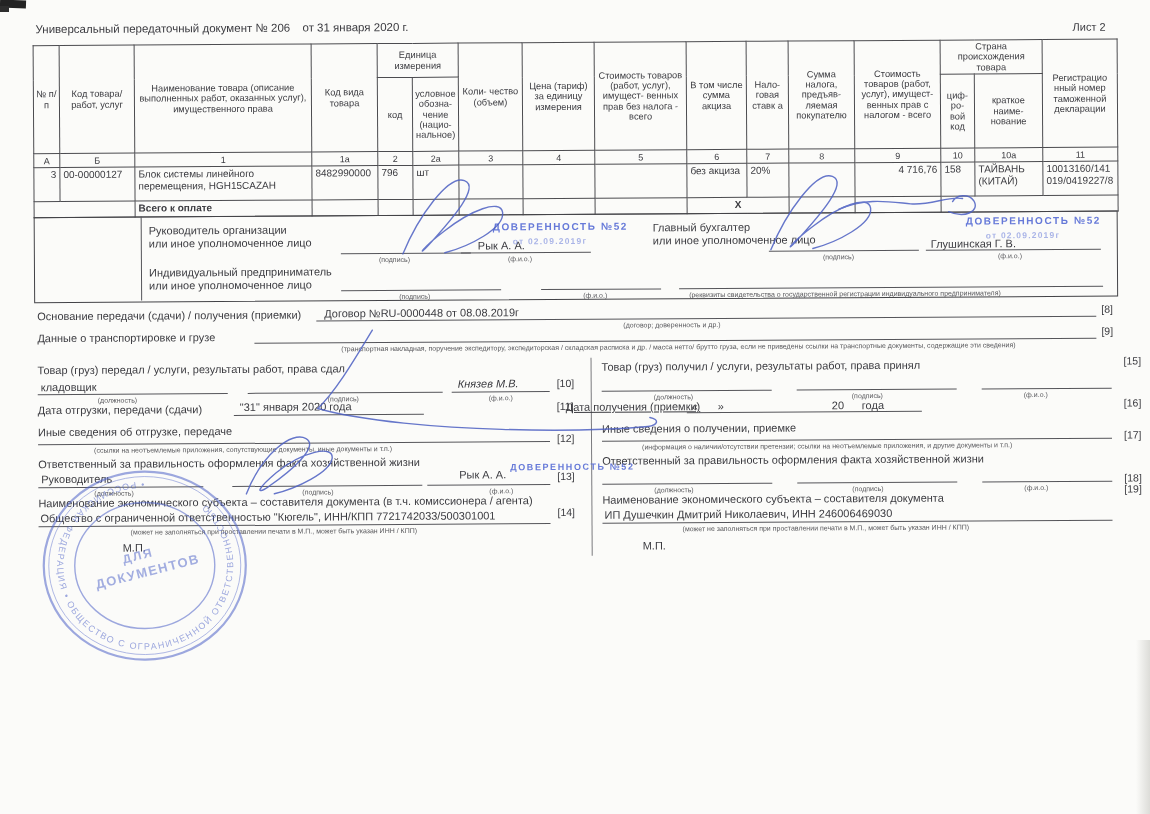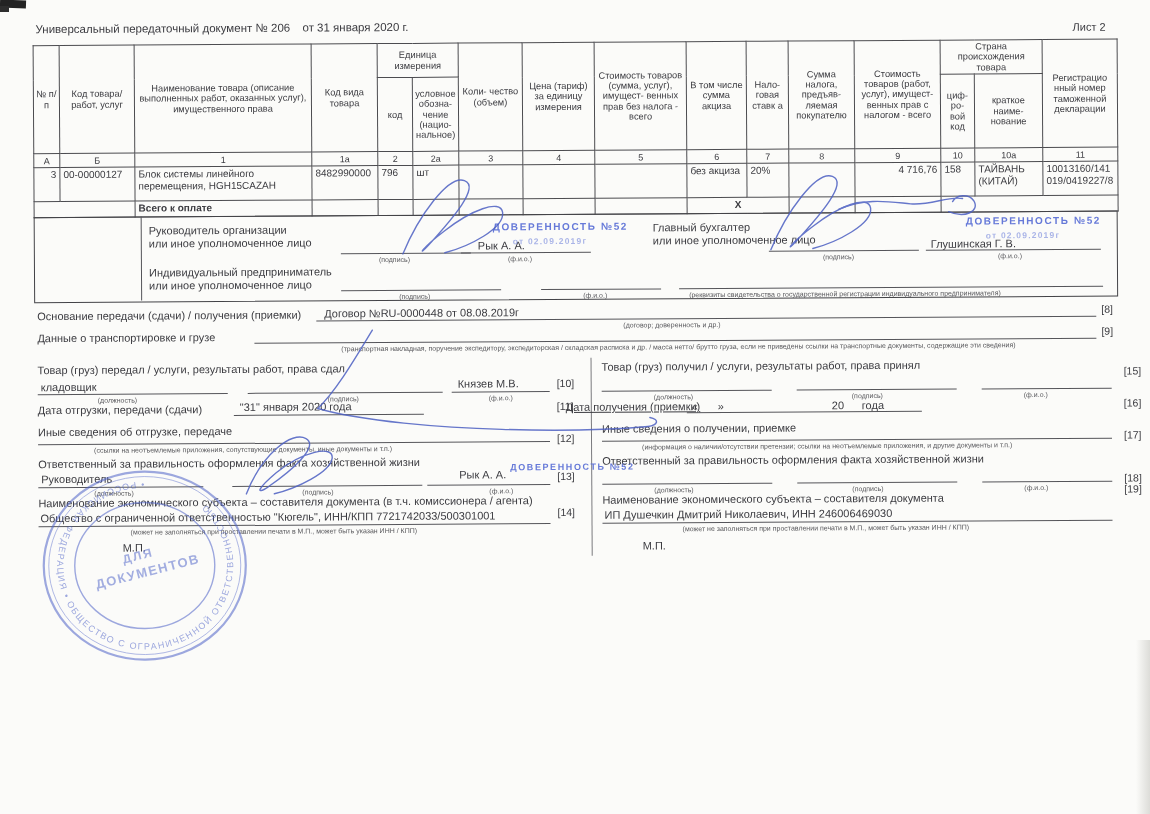--- a/index.html
+++ b/index.html
@@ -71,21 +71,21 @@
       </colgroup>
       <tbody>
           <tr style="height:34px;">
         <th rowspan="2">№ п/п</th>
         <th rowspan="2">Код товара/ работ, услуг</th>
         <th rowspan="2">Наименование товара (описание выполненных работ, оказанных услуг), имущественного права</th>
         <th rowspan="2">Код вида товара</th>
         <th colspan="2">Единица измерения</th>
         <th rowspan="2">Коли- чество (объем)</th>
         <th rowspan="2">Цена (тариф) за единицу измерения</th>
-        <th rowspan="2">Стоимость товаров (сумма, услуг), имущест- венных прав без налога - всего</th>
+        <th rowspan="2">Стоимость товаров (работ, услуг), имущест- венных прав без налога - всего</th>
         <th rowspan="2">В том числе сумма акциза</th>
         <th rowspan="2">Нало- говая ставк а</th>
         <th rowspan="2">Сумма налога, предъяв- ляемая покупателю</th>
         <th rowspan="2">Стоимость товаров (работ, услуг), имущест- венных прав с налогом - всего</th>
         <th colspan="2">Страна происхождения товара</th>
         <th rowspan="2" class="wrap-any">Регистрацио нный номер таможенной декларации</th>
       </tr>
       <tr style="height:74px;">
         <th>код</th>
         <th>условное обозна- чение (нацио- нальное)</th>
@@ -190,21 +190,21 @@
     <div class="cap" style="left:262px; top:344px; width:830px; text-align:center; white-space:normal;">(транспортная накладная, поручение экспедитору, экспедиторская / складская расписка и др. / масса нетто/ брутто груза, если не приведены ссылки на транспортные документы, содержащие эти сведения)</div>
 
     <div class="vline" style="left:589px; top:358px; height:198px; border-left-color:#7a7a7e;"></div>
 
     <div class="t" style="left:36px; top:361px;">Товар (груз) передал / услуги, результаты работ, права сдал</div>
     <div class="t" style="left:39px; top:378px;">кладовщик</div>
     <div class="ln" style="left:36px; top:391px; width:190px;"></div>
     <div class="cap" style="left:96px; top:394px;">(должность)</div>
     <div class="ln" style="left:246px; top:391px; width:195px;"></div>
     <div class="cap" style="left:326px; top:394px;">(подпись)</div>
-    <div class="t" style="left:456px; top:377px;">Князев М.В.</div>
+    <div class="t" style="left:456px; top:377px;font-style:italic;">Князев М.В.</div>
     <div class="ln" style="left:450px; top:391px; width:98px;"></div>
     <div class="cap" style="left:487px; top:394px;">(ф.и.о.)</div>
     <div class="mk" style="left:555px; top:377px;">[10]</div>
 
     <div class="t" style="left:36px; top:401px;">Дата отгрузки, передачи (сдачи)</div>
     <div class="t" style="left:238px; top:399px;">"31" января 2020 года</div>
     <div class="ln" style="left:232px; top:413px; width:190px;"></div>
     <div class="mk" style="left:555px; top:400px;">[11]</div>
 
     <div class="t" style="left:36px; top:423px;">Иные сведения об отгрузке, передаче</div>
@@ -225,21 +225,21 @@
     <div class="mk" style="left:555px; top:470px;">[13]</div>
 
     <div class="t" style="left:36px; top:494px;">Наименование экономического субъекта – составителя документа (в т.ч. комиссионера / агента)</div>
     <div class="t" style="left:38px; top:509px;">Общество с ограниченной ответственностью "Кюгель", ИНН/КПП 7721742033/500301001</div>
     <div class="ln" style="left:36px; top:523px; width:512px;"></div>
     <div class="mk" style="left:555px; top:506px;">[14]</div>
     <div class="cap" style="left:128px; top:526px;">(может не заполняться при проставлении печати в М.П., может быть указан ИНН / КПП)</div>
     <div class="t" style="left:120px; top:539px;">М.П.</div>
 
     <div class="t" style="left:600px; top:361px;">Товар (груз) получил / услуги, результаты работ, права принял</div>
-    <div class="mk" style="left:1122px; top:368px;">[15]</div>
+    <div class="mk" style="left:1122px; top:358px;">[15]</div>
     <div class="ln" style="left:600px; top:391px; width:170px;"></div>
     <div class="cap" style="left:652px; top:394px;">(должность)</div>
     <div class="ln" style="left:795px; top:391px; width:160px;"></div>
     <div class="cap" style="left:850px; top:394px;">(подпись)</div>
     <div class="ln" style="left:980px; top:391px; width:130px;"></div>
     <div class="cap" style="left:1022px; top:394px;">(ф.и.о.)</div>
 
     <div class="t" style="left:564px; top:401px;text-decoration:underline;">Дата получения (приемки)</div>
     <div class="t" style="left:690px; top:401px;">«</div>
     <div class="t" style="left:716px; top:401px;">»</div>

